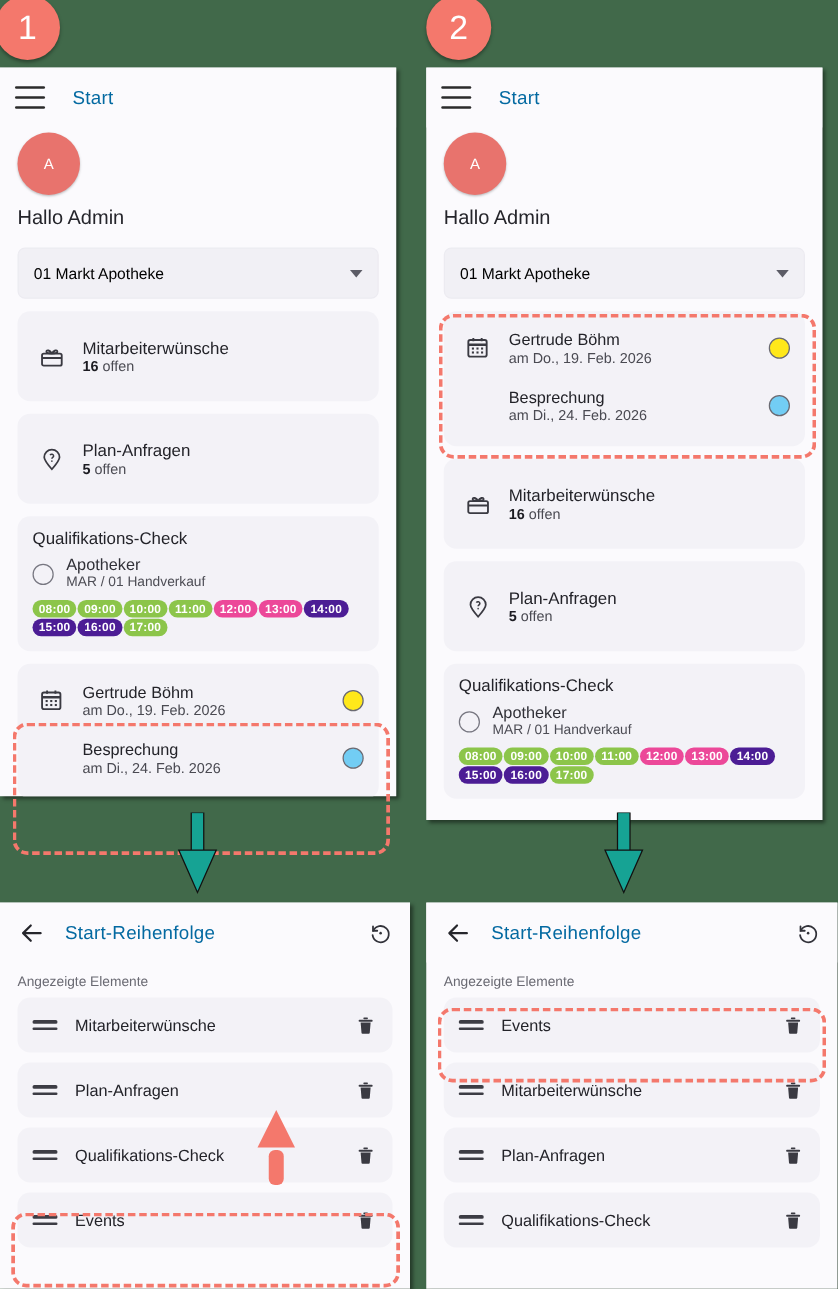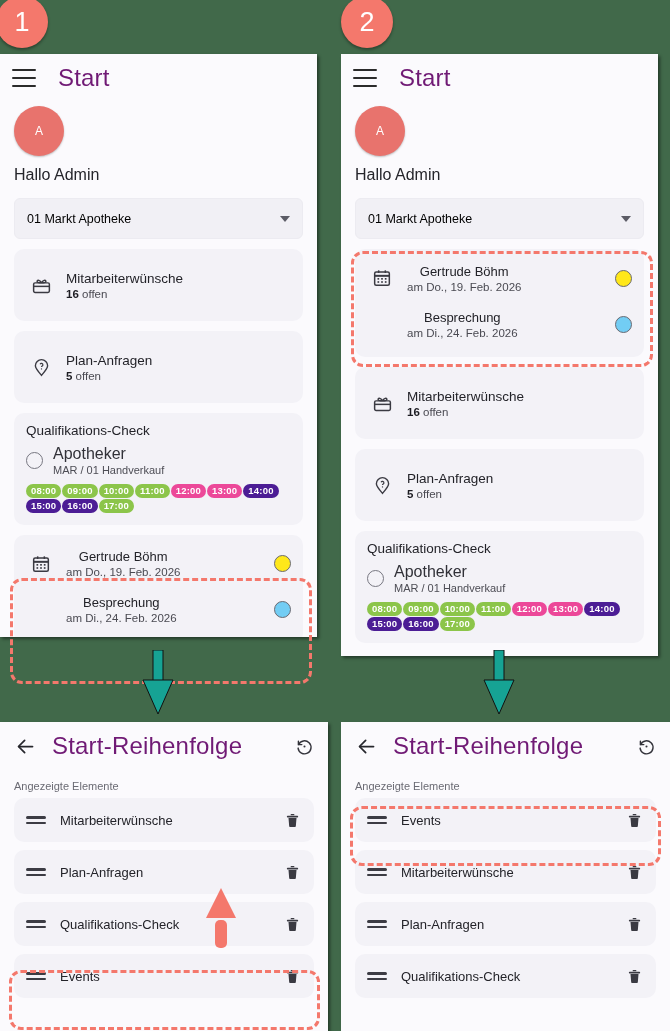--- a/index.html
+++ b/index.html
@@ -30,21 +30,21 @@
     height:48px;padding:0 12px;
     background:#fbfafd;
   }
   .appbar .hamb{
     width:24px;height:18px;
     display:flex;flex-direction:column;justify-content:space-between;
     margin-right:22px;cursor:pointer;
   }
   .appbar .hamb i{display:block;height:2px;background:#2b2b2b;border-radius:1px;}
   .appbar .title{
-    font-size:24px;color:#701a75;letter-spacing:.2px;
+    font-size:15px;color:#0369a1;letter-spacing:.2px;
   }
   .appbar .spacer{flex:1;}
   .appbar .backarrow{
     width:26px;height:26px;margin-right:14px;display:flex;align-items:center;justify-content:center;cursor:pointer;
   }
   .appbar .restore{width:24px;height:24px;display:flex;align-items:center;justify-content:center;cursor:pointer;}
 
   
   .greet{padding:4px 14px 0 14px;}
   .avatar{
@@ -82,33 +82,33 @@
   .card .ctitle{font-size:13.5px;color:#232329;}
   .card .csub{font-size:11.5px;color:#4a4a52;}
   .card .csub b{color:#1c1c22;font-weight:700;}
 
   
   .qcard{padding:10px 12px 12px 12px;}
   .qhead{font-size:13.5px;color:#232329;margin-bottom:6px;}
   .qrow{display:flex;align-items:center;gap:10px;}
   .qcircle{width:15px;height:15px;border-radius:50%;border:1.6px solid #777781;background:#f3f2f7;flex:0 0 auto;}
   .qinfo{display:flex;flex-direction:column;line-height:1.25;}
-  .qname{font-size:16px;color:#313138;}
+  .qname{font-size:13px;color:#313138;}
   .qmeta{font-size:11px;color:#4d4d55;}
   .chips{display:flex;flex-wrap:wrap;gap:1px;margin-top:6px;}
   .chip{
     font-size:9.5px;color:#fff;padding:1.5px 5px;border-radius:8px;
     font-weight:600;letter-spacing:.2px;white-space:nowrap;
   }
   .chip.green{background:#8cc54a;}
   .chip.red{background:#ec4899;}
   .chip.amber{background:#4c1d95;}
 
   
-  .evcard{padding:6px 12px 10px 12px;text-align:center;}
+  .evcard{padding:6px 12px 10px 12px;}
   .evrow{display:flex;align-items:center;min-height:46px;}
   .evicon{width:30px;min-width:30px;display:flex;align-items:center;justify-content:center;margin-right:10px;}
   .evtext{display:flex;flex-direction:column;gap:2px;}
   .evtitle{font-size:13px;color:#232329;}
   .evdate{font-size:11.5px;color:#4a4a52;}
   .evdot{margin-left:auto;width:15px;height:15px;border-radius:50%;border:1.3px solid #6a6a72;}
 
   
   .dashed{
     position:absolute;

